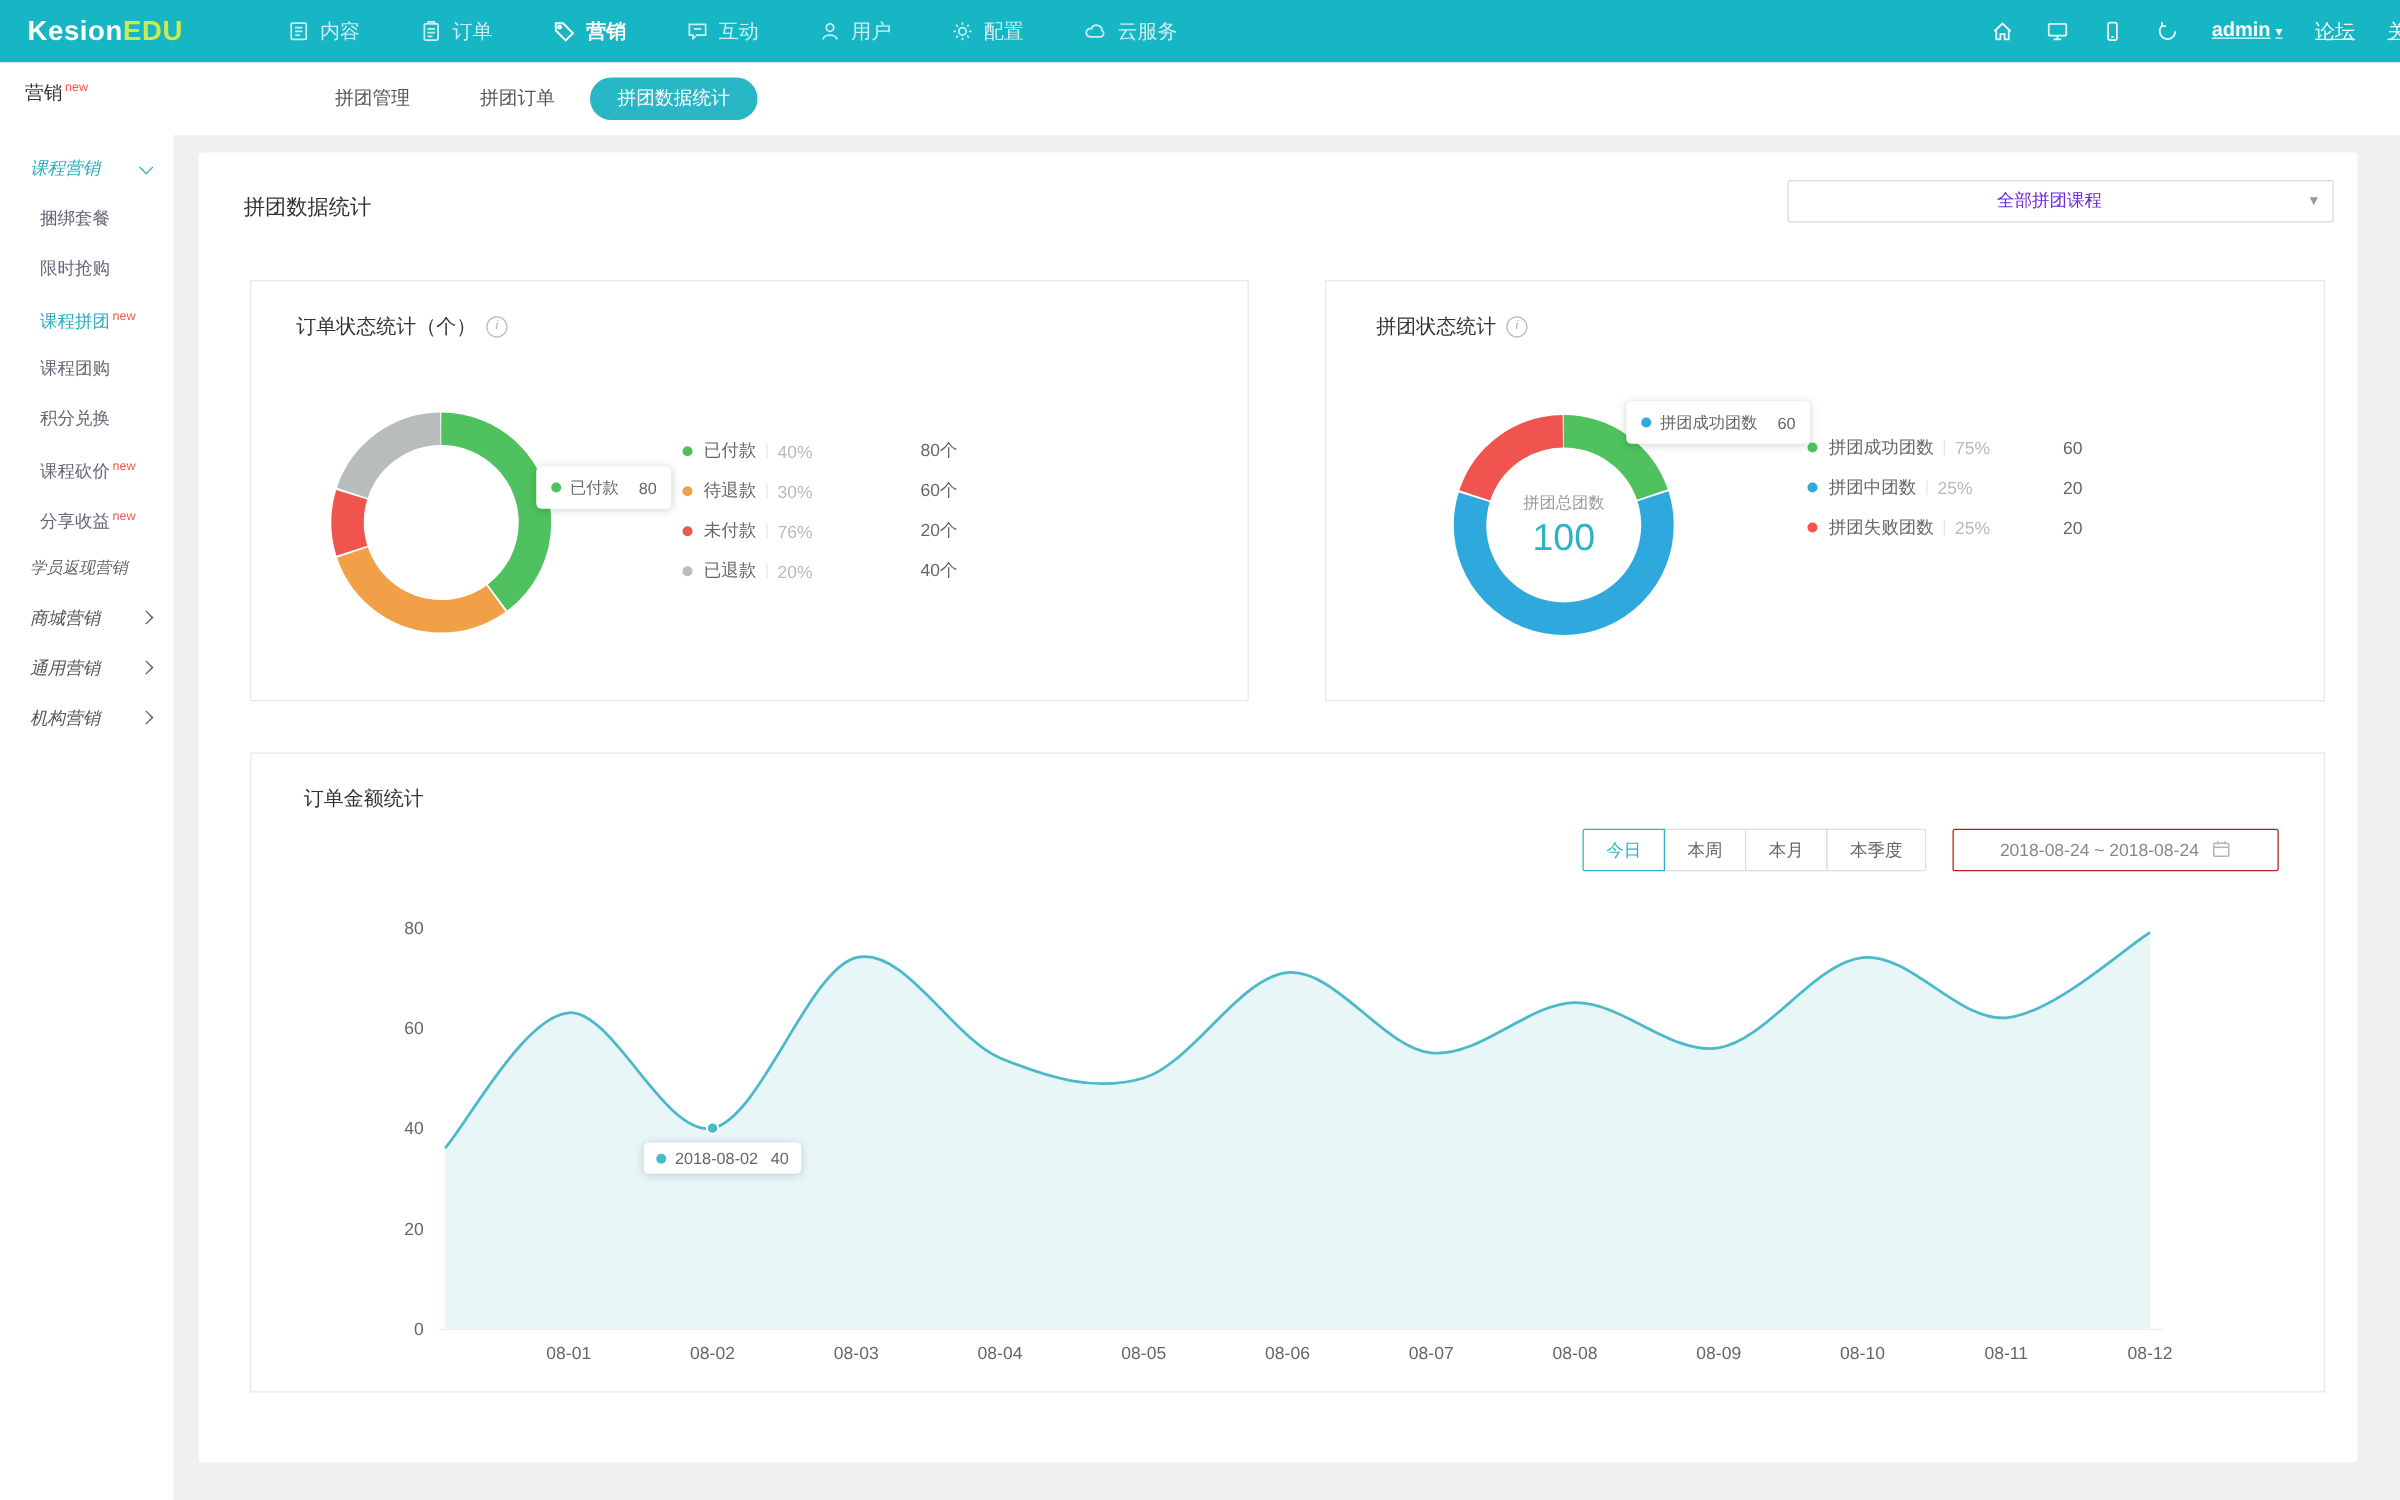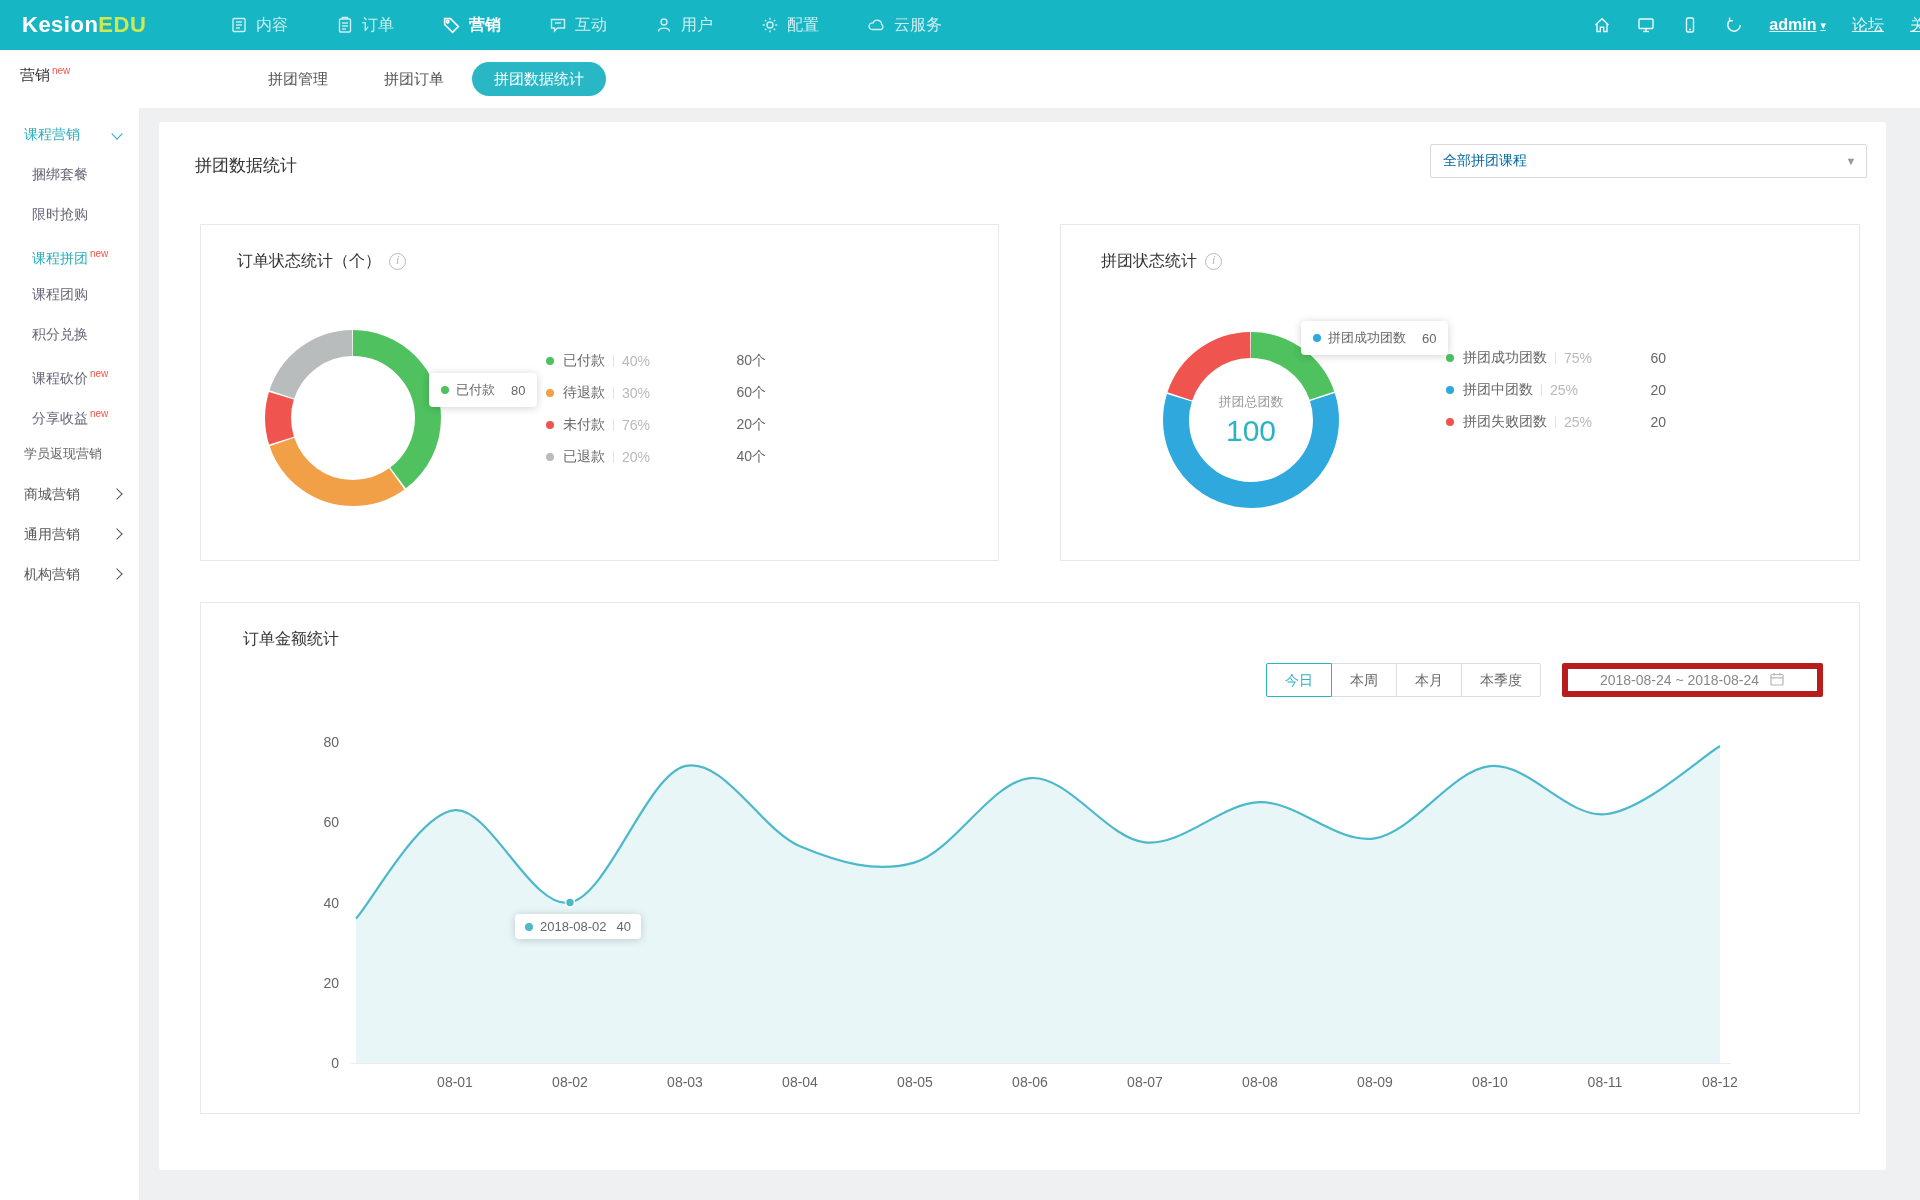--- a/index.html
+++ b/index.html
@@ -24,33 +24,33 @@
   #module-label{position:absolute;left:20px;top:0;height:58px;line-height:41px;font-size:15px;color:#333;}
   .new-badge{color:#f3584a;font-size:10px;vertical-align:super;margin-left:2px;}
   #subnav-tabs{position:absolute;left:240px;top:12px;height:34px;display:flex;align-items:center;}
   .subnav-tab{height:34px;line-height:34px;padding:0 28px;font-size:15px;color:#555;cursor:pointer;}
   .subnav-tab.active{background:#2ab7c5;color:#fff;border-radius:17px;padding:0 22px;}
 
   
   #sidebar{position:absolute;left:0;top:108px;width:140px;bottom:0;background:#fff;border-right:1px solid #ededed;padding-top:6px;box-sizing:border-box;}
   .sb-row{position:relative;height:40px;line-height:40px;font-size:14px;color:#555;padding-left:24px;cursor:pointer;}
   .sb-row.sub{padding-left:32px;color:#667;}
-  .sb-row.group{color:#555;}
+  .sb-row.group{color:#555;font-style:italic;}
   .sb-row.teal{color:#2aaebd;}
   .sb-row.active{color:#2aaebd;}
   .chev{display:inline-block;width:7px;height:7px;border-right:1.5px solid currentColor;border-bottom:1.5px solid currentColor;position:absolute;right:18px;top:16px;}
   .chev.down{transform:rotate(45deg);}
   .chev.right{transform:rotate(-45deg);}
 
   
   #main{position:absolute;left:140px;top:108px;right:0;bottom:0;background:#eef0f1;}
   #big-card{position:absolute;left:19px;top:14px;width:1727px;height:1048px;background:#fff;border-radius:3px;}
   #page-title{position:absolute;left:36px;top:32px;font-size:17px;color:#333;}
   #course-select{position:absolute;left:1271px;top:22px;width:437px;height:34px;border:1px solid #d9d9d9;border-radius:2px;box-sizing:border-box;display:flex;align-items:center;cursor:pointer;background:#fff;}
-  #course-select .val{flex:1;padding-left:12px;font-size:14px;color:#0369a1;}
+  #course-select .val{flex:1;padding-left:12px;font-size:14px;color:#6d28d9;text-align:center;}
   #course-select .sel-caret{width:30px;text-align:center;color:#999;font-size:11px;}
 
   .stat-card{position:absolute;background:#fff;border:1px solid #e8e8e8;box-sizing:border-box;}
   #card-order{left:41px;top:102px;width:799px;height:337px;}
   #card-group{left:901px;top:102px;width:800px;height:337px;}
   .card-title{position:absolute;left:36px;top:26px;font-size:16px;color:#333;display:flex;align-items:center;gap:8px;}
   .info-icon{display:inline-block;width:15px;height:15px;line-height:14px;border:1px solid #bbb;border-radius:50%;color:#aaa;font-size:10px;text-align:center;font-style:italic;cursor:pointer;}
 
   .donut-wrap{position:absolute;width:200px;height:200px;}
   #donut-a{left:52px;top:93px;}
@@ -74,21 +74,21 @@
   .legend-row .pct{color:#b9b9b9;}
   .legend-row .cnt{position:absolute;right:0;color:#666;}
 
   #card-amount{left:41px;top:480px;width:1660px;height:512px;}
   #amount-title{position:absolute;left:42px;top:26px;font-size:16px;color:#333;}
   #range-group{position:absolute;left:1065px;top:60px;display:flex;}
   .range-btn{height:34px;line-height:32px;padding:0 18px;border:1px solid #ddd;font-size:14px;color:#666;background:#fff;box-sizing:border-box;margin-left:-1px;cursor:pointer;}
   .range-btn:first-child{margin-left:0;border-radius:2px 0 0 2px;}
   .range-btn:last-child{border-radius:0 2px 2px 0;}
   .range-btn.active{border-color:#2bb3c1;color:#2bb3c1;position:relative;z-index:2;}
-  #date-box{position:absolute;left:1361px;top:60px;width:261px;height:34px;border:6px solid #b91c1c;border-radius:2px;box-sizing:border-box;display:flex;align-items:center;justify-content:center;gap:10px;font-size:14px;color:#888;cursor:pointer;background:#fff;}
+  #date-box{position:absolute;left:1361px;top:60px;width:261px;height:34px;border:1px solid #b91c1c;border-radius:2px;box-sizing:border-box;display:flex;align-items:center;justify-content:center;gap:10px;font-size:14px;color:#888;cursor:pointer;background:#fff;}
   #amount-svg{position:absolute;left:0;top:0;}
   #tip-line{left:314px;top:311px;padding:5px 10px;}
   #tip-line .tv{margin-left:10px;}
 </style>
 </head>
 <body>
 
 <div id="page">
 
   <div id="navbar">

